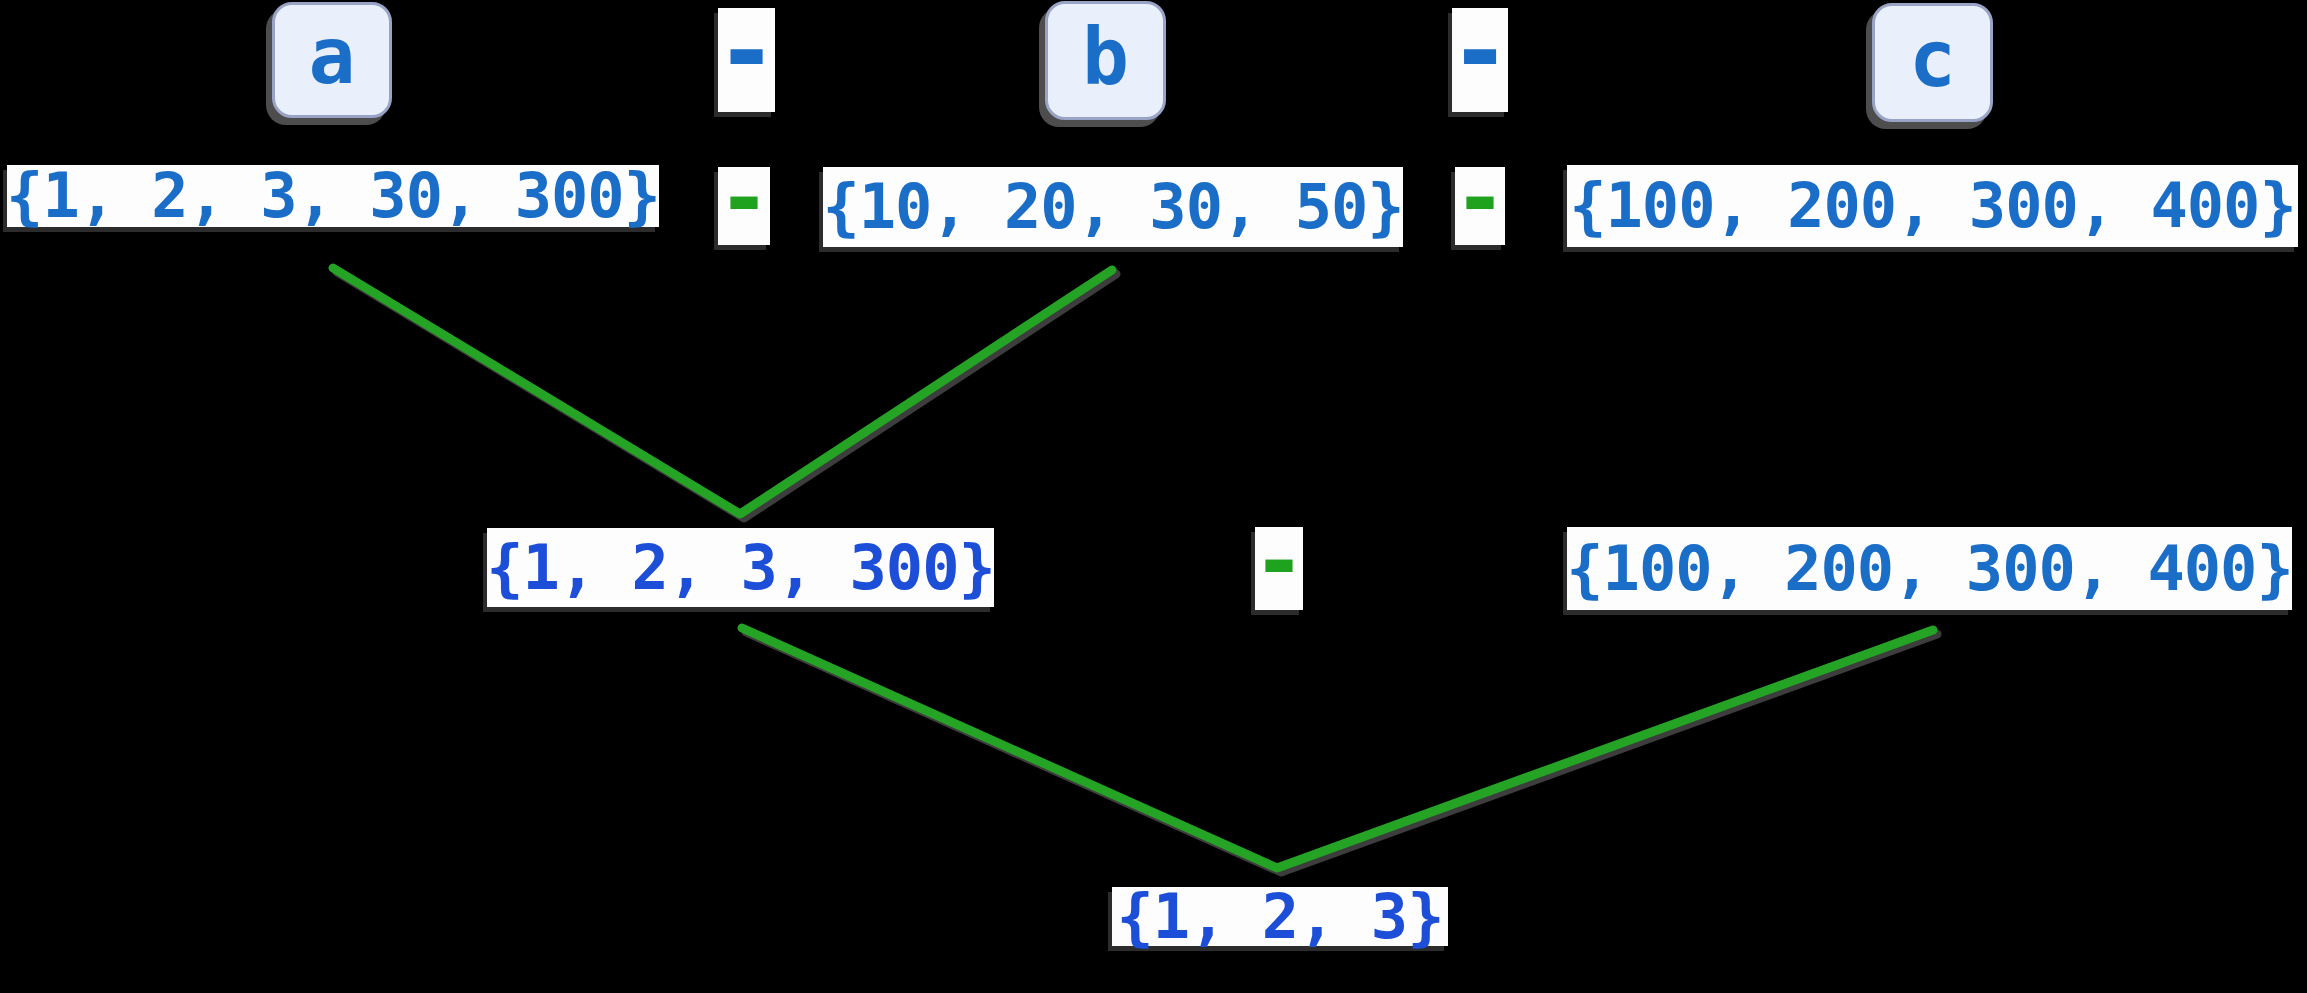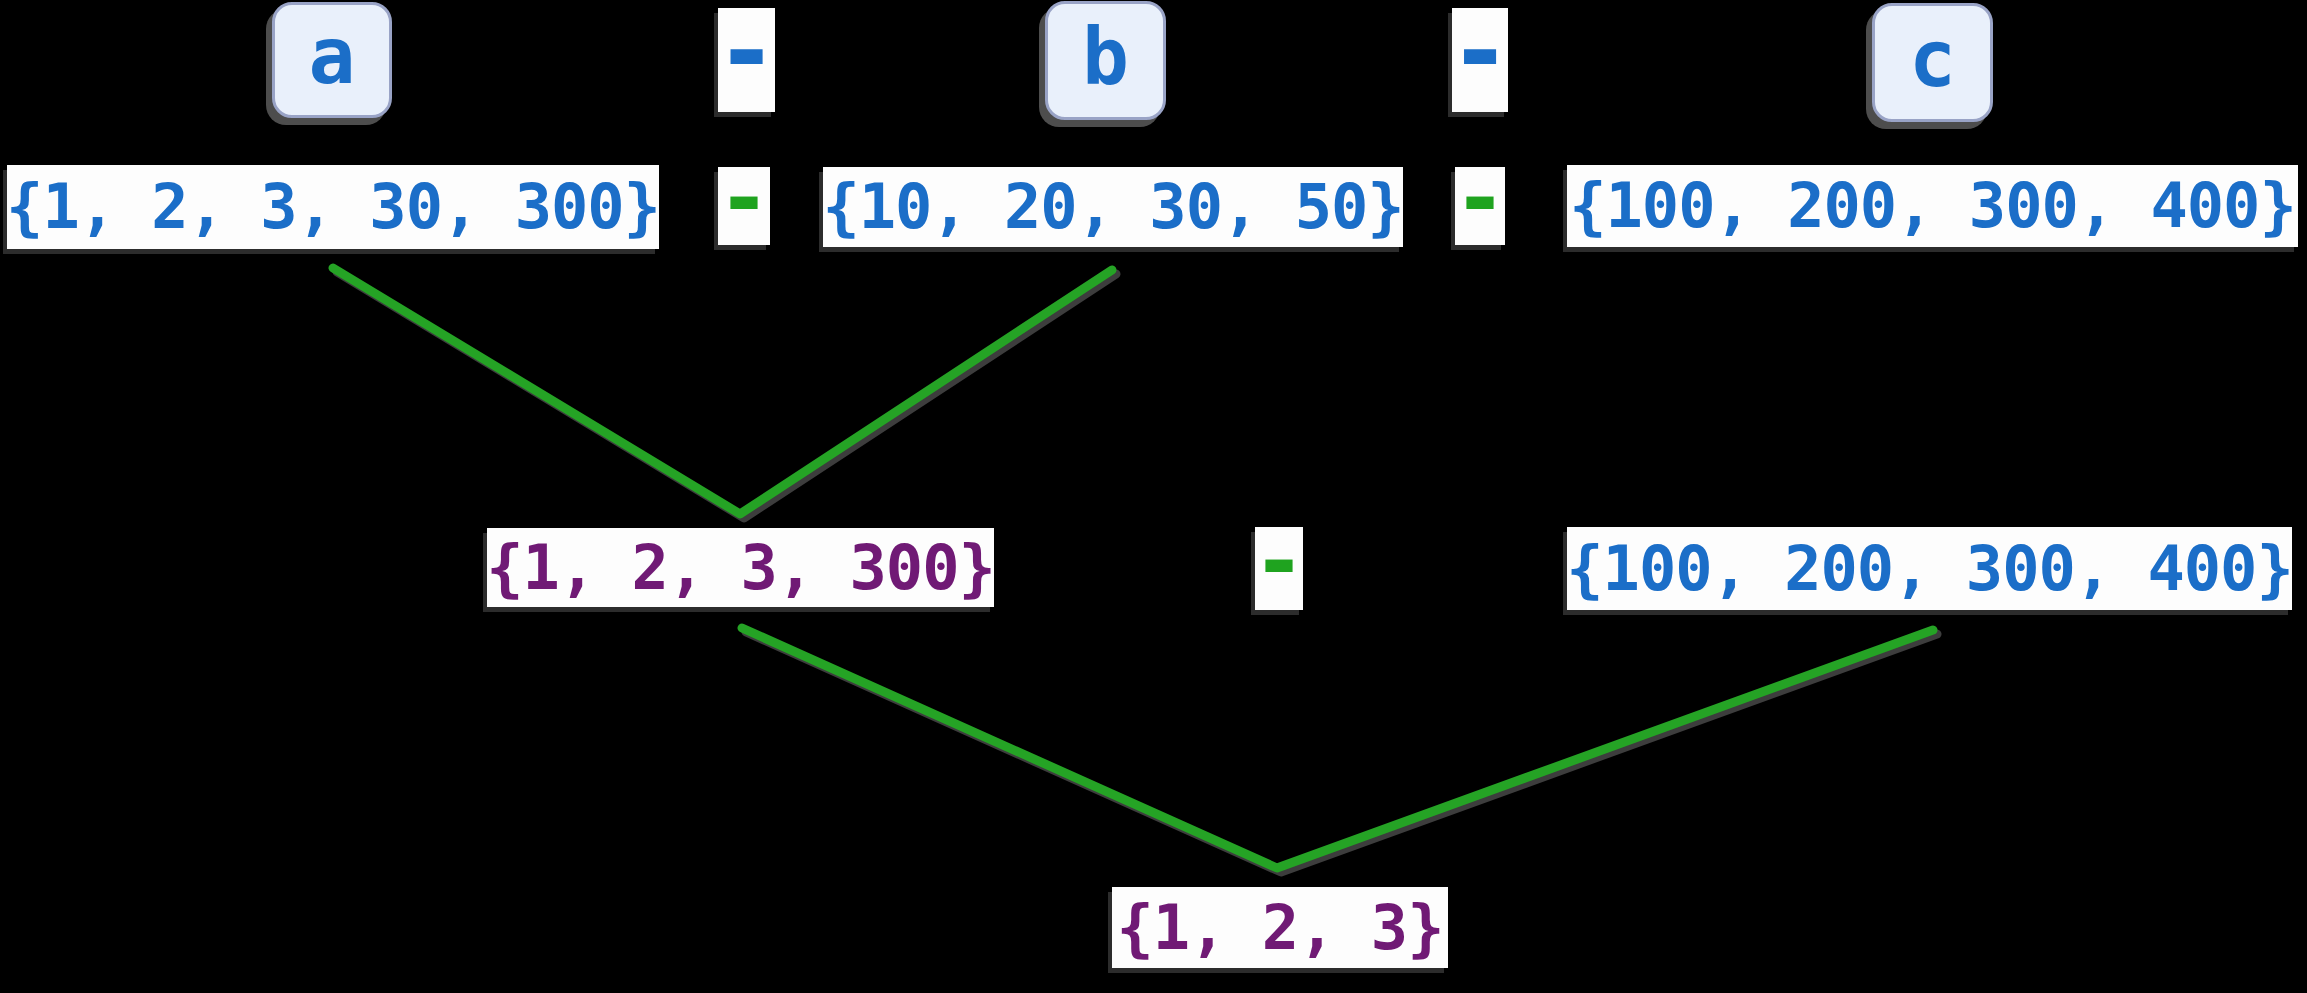--- a/index.html
+++ b/index.html
@@ -52,21 +52,21 @@
     justify-content: center;
     white-space: nowrap;
     box-sizing: border-box;
   }
   .set-text {
     font-size: 62px;
     letter-spacing: -1px;
     line-height: 1;
   }
   .blue  { color: #1b6ec8; }
-  .green { color: #701a75; }
+  .green { color: #1d4ed8; }
 
   
   .minus-blue {
     color: #1b6ec8;
     font-size: 104px;
     line-height: 1;
     transform: translateY(-10px);
   }
   .minus-green {
     color: #1fa31f;
@@ -102,21 +102,21 @@
   </div>
 
   <div class="abs val-box" style="left:1452px; top:8px; width:56px; height:104px;">
     <span class="minus-blue">-</span>
   </div>
 
   <div class="abs var-box" style="left:1872px; top:3px; width:121px; height:119px;">
     <span class="var-label">c</span>
   </div>
 
-  <div class="abs val-box" style="left:7px; top:165px; width:652px; height:84px;">
+  <div class="abs val-box" style="left:7px; top:165px; width:652px; height:62px;">
     <span class="set-text blue">{1, 2, 3, 30, 300}</span>
   </div>
 
   <div class="abs val-box" style="left:718px; top:167px; width:52px; height:78px;">
     <span class="minus-green">-</span>
   </div>
 
   <div class="abs val-box" style="left:823px; top:167px; width:580px; height:80px;">
     <span class="set-text blue">{10, 20, 30, 50}</span>
   </div>
@@ -134,17 +134,17 @@
   </div>
 
   <div class="abs val-box" style="left:1255px; top:527px; width:48px; height:83px;">
     <span class="minus-green">-</span>
   </div>
 
   <div class="abs val-box" style="left:1567px; top:527px; width:725px; height:83px;">
     <span class="set-text blue">{100, 200, 300, 400}</span>
   </div>
 
-  <div class="abs val-box" style="left:1112px; top:887px; width:336px; height:81px;">
+  <div class="abs val-box" style="left:1112px; top:887px; width:336px; height:59px;">
     <span class="set-text green">{1, 2, 3}</span>
   </div>
 
 </div>
 
 </body></html>

